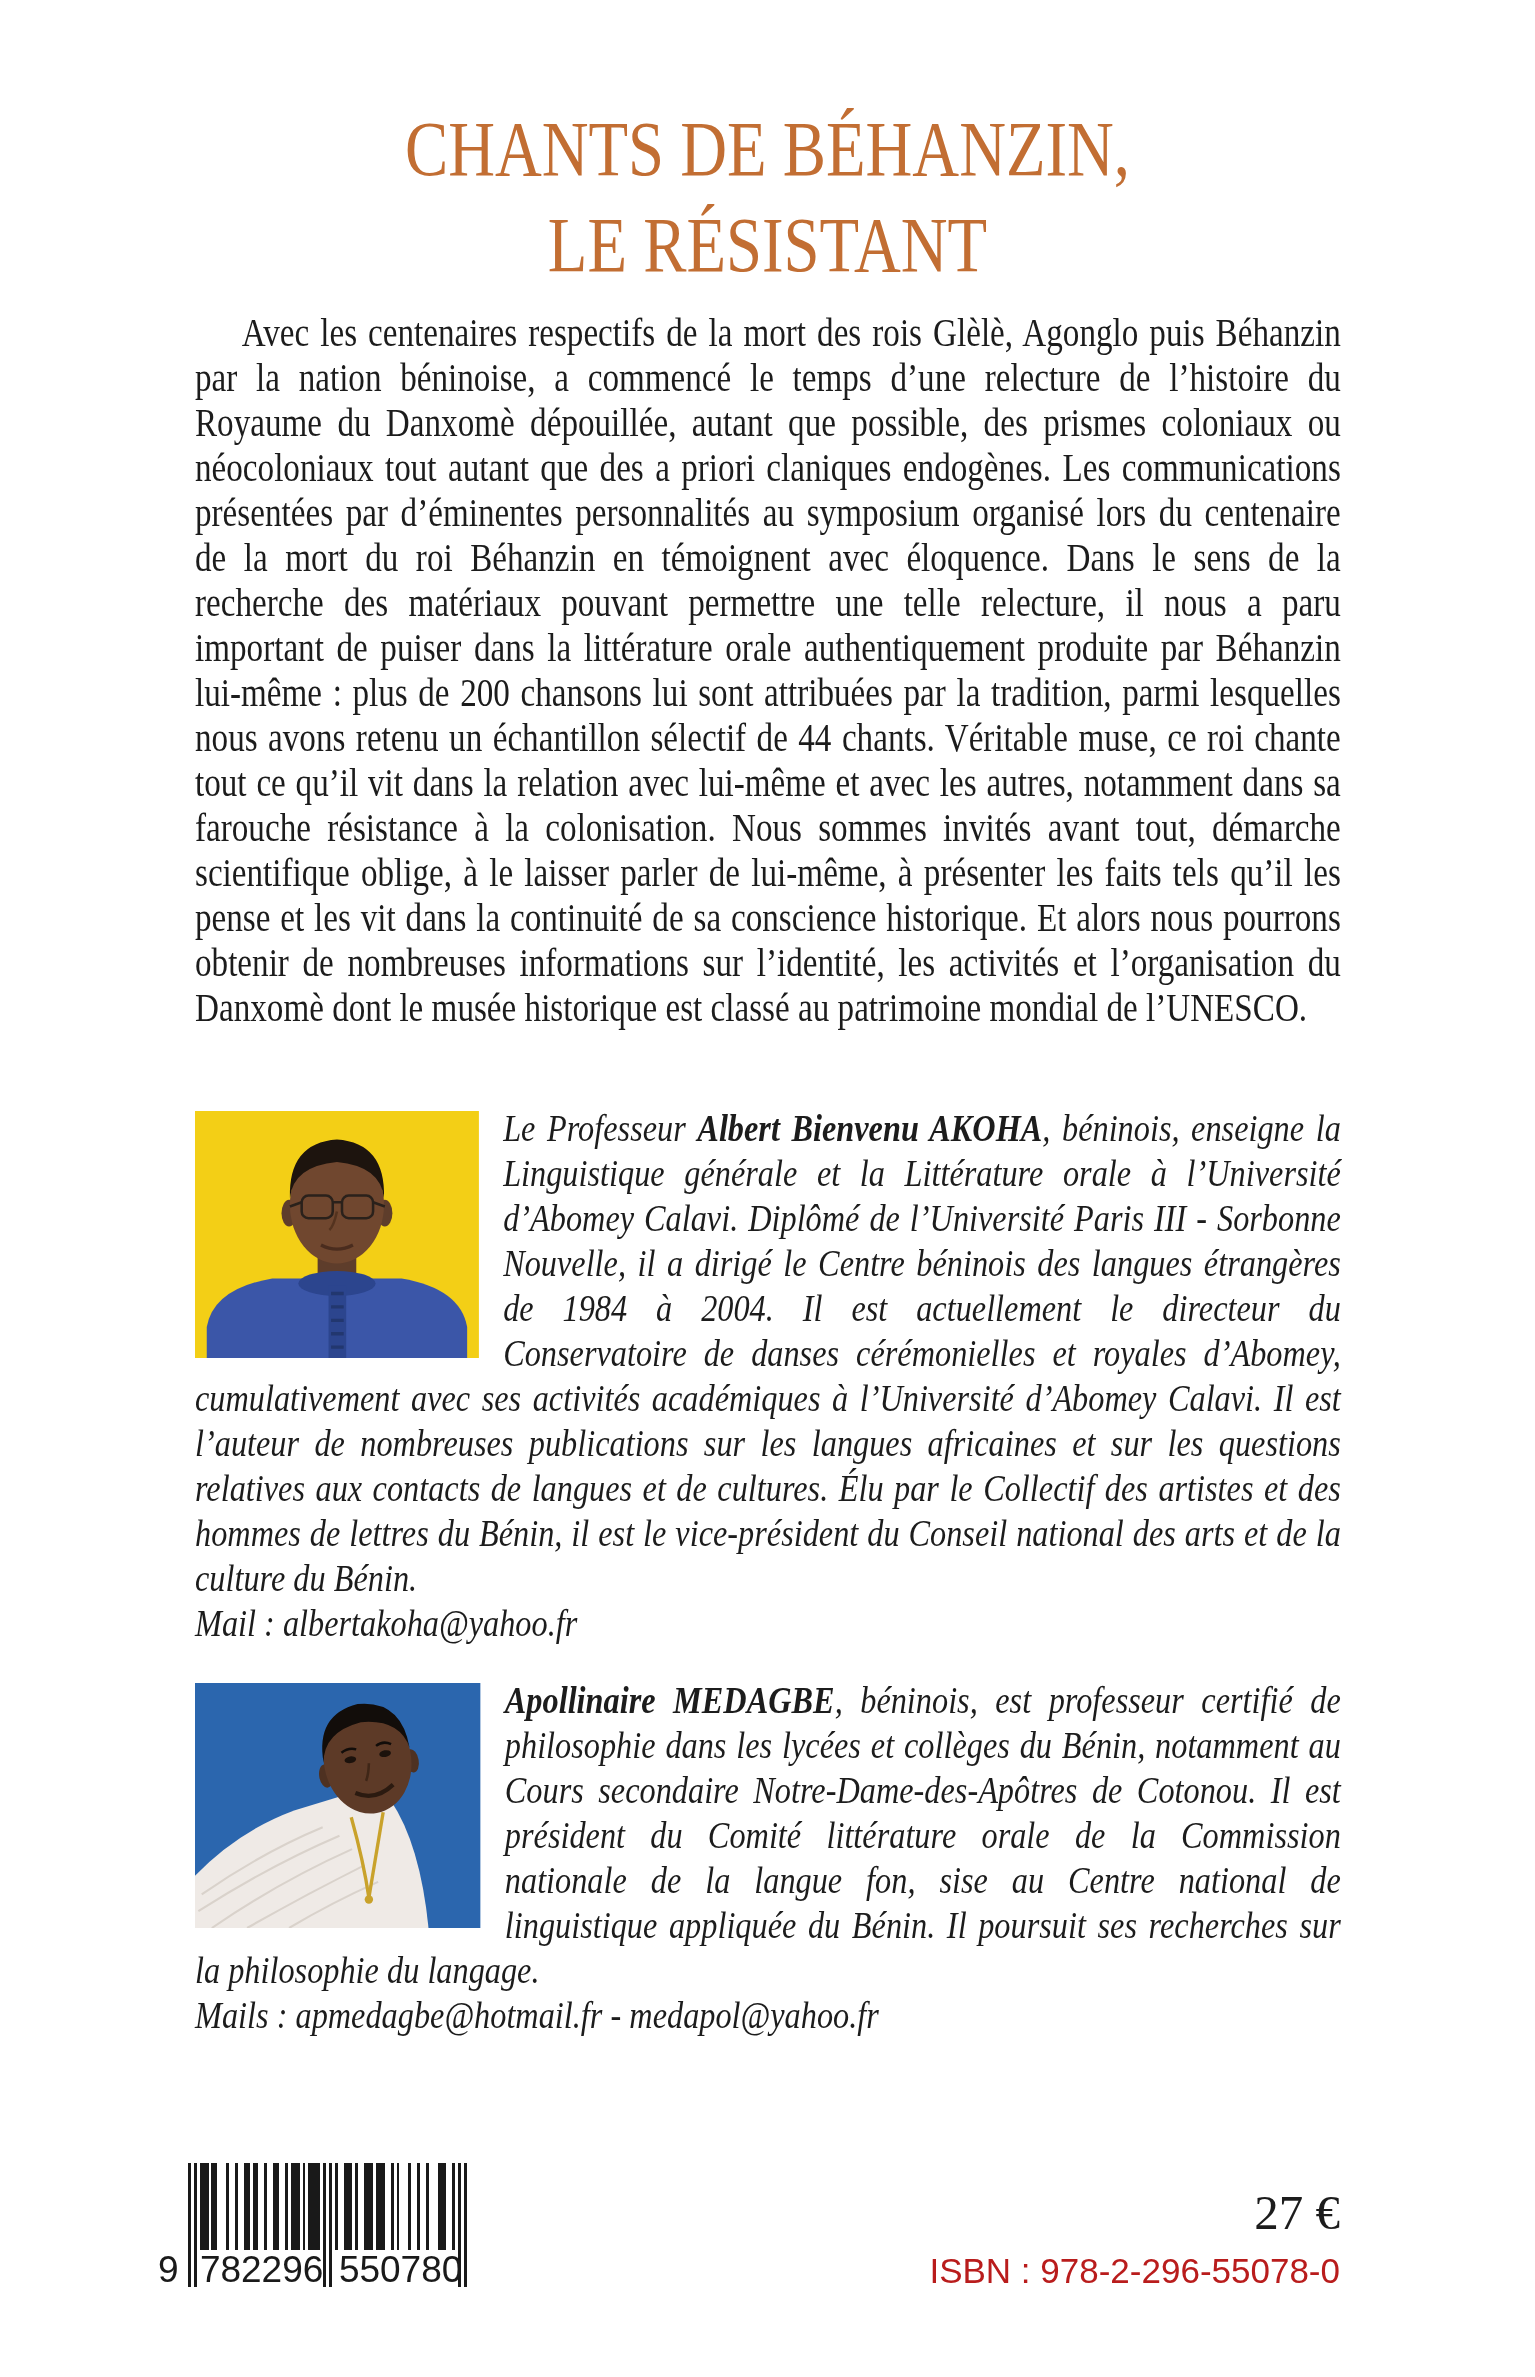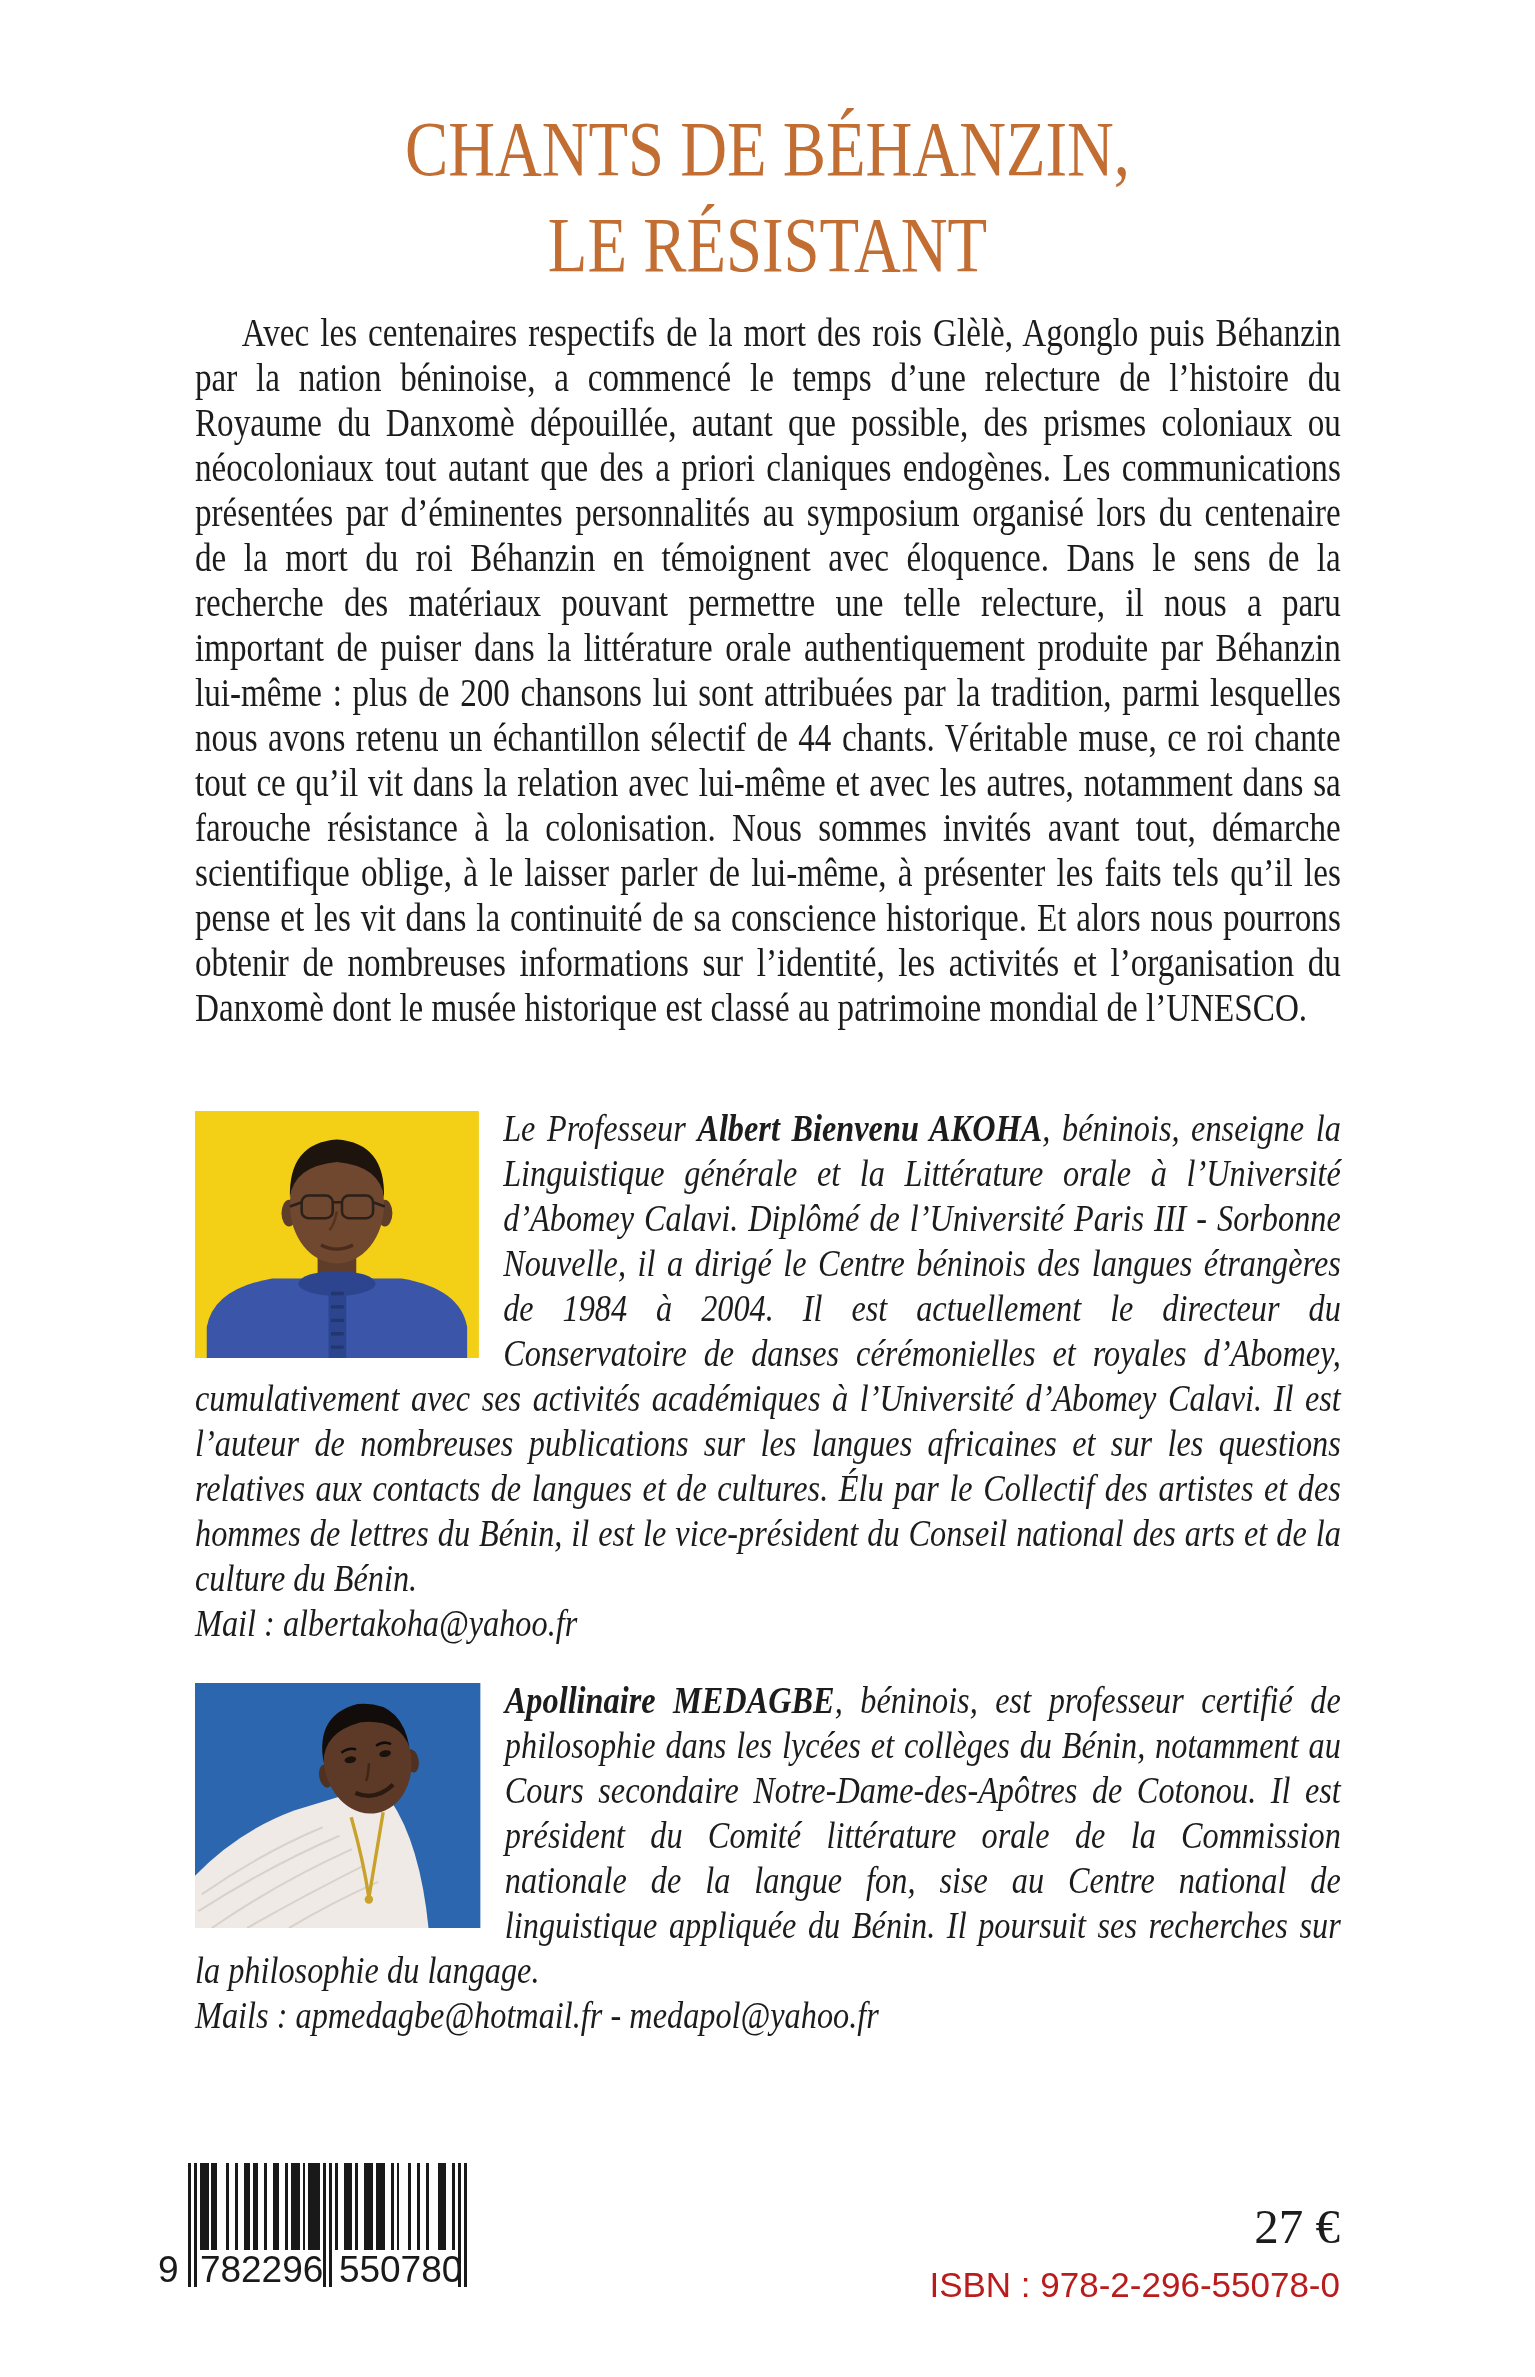--- a/index.html
+++ b/index.html
@@ -32,21 +32,21 @@
   
   .barcode{position:absolute;left:158px;top:2163px;width:319px;
            font-family:"Liberation Sans", sans-serif;}
   .bars{display:block;margin-left:30px;width:279px;height:124px;fill:#191919;}
   .bc-digits{display:flex;margin-top:-37px;font-size:37px;line-height:40px;color:#1a1a1a;}
   .bc-digits .first{width:28.5px;text-align:left;}
   .bc-digits .grp1{width:117px;margin-left:13.4px;text-align:left;}
   .bc-digits .grp2{width:117px;margin-left:22px;text-align:right;}
 
   .pricing{position:absolute;right:195px;top:2188px;text-align:right;}
-  .price{font-family:"Liberation Serif", serif;font-size:49px;line-height:50px;margin-top:14px;}
+  .price{font-family:"Liberation Serif", serif;font-size:49px;line-height:50px;}
   .isbn{font-family:"Liberation Sans", sans-serif;font-size:35px;line-height:39px;
         margin-top:13.4px;letter-spacing:0px;color:#b91c1c;}
 </style>
 </head>
 <body>
 
 <div class="page">
 
   <header class="title" style="color: rgb(194, 110, 51);">
     <div>CHANTS DE BÉHANZIN,</div>

